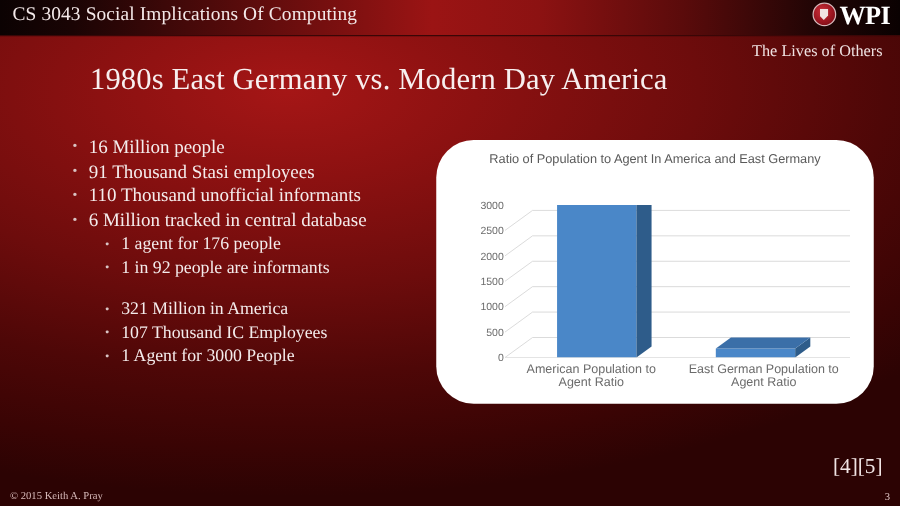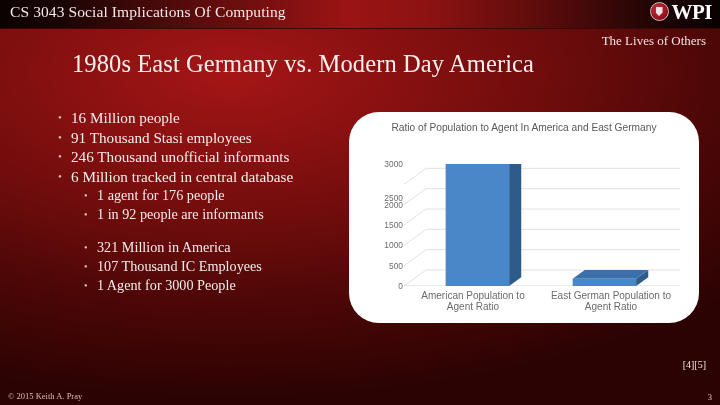--- a/index.html
+++ b/index.html
@@ -180,22 +180,22 @@
   }
   
   .footer-copy {
     position: absolute;
     left: 8px; bottom: 4px;
     font-size: 8.5px;
     color: #d9bcbc;
   }
   .footer-refs {
     position: absolute;
-    right: 14px; bottom: 35px;
-    font-size: 10px;
+    right: 14px; bottom: 22px;
+    font-size: 17px;
     color: #f0e4e4;
   }
   .footer-num {
     position: absolute;
     right: 8px; bottom: 3px;
     font-size: 8.5px;
     color: #e2c8c8;
   }
 </style>
 </head>
@@ -219,21 +219,21 @@
     <div class="bullet-row l1">
       <span class="bullet-dot">•</span>
       <span class="bullet-text">16 Million people</span>
     </div>
     <div class="bullet-row l1">
       <span class="bullet-dot">•</span>
       <span class="bullet-text">91 Thousand Stasi employees</span>
     </div>
     <div class="bullet-row l1">
       <span class="bullet-dot">•</span>
-      <span class="bullet-text">246 Thousand unofficial informants</span>
+      <span class="bullet-text">110 Thousand unofficial informants</span>
     </div>
     <div class="bullet-row l1">
       <span class="bullet-dot">•</span>
       <span class="bullet-text">6 Million tracked in central database</span>
     </div>
     <div class="bullet-row l2">
       <span class="bullet-dot">•</span>
       <span class="bullet-text">1 agent for 176 people</span>
     </div>
     <div class="bullet-row l2">
@@ -257,21 +257,21 @@
 
   <div class="chart-panel">
     <div class="chart-title">Ratio of Population to Agent In America and East Germany</div>
 
     <div class="ylabels">
         <div class="ylabel" style="top: 122px;">0</div>
         <div class="ylabel" style="top: 101.667px;">500</div>
         <div class="ylabel" style="top: 81.3333px;">1000</div>
         <div class="ylabel" style="top: 61px;">1500</div>
         <div class="ylabel" style="top: 40.6667px;">2000</div>
-        <div class="ylabel" style="top: 34px;">2500</div>
+        <div class="ylabel" style="top: 20px;">2500</div>
         <div class="ylabel" style="top: 0px;">3000</div>
       </div>
 
     <div class="plot-area">
       <svg class="grid-svg" viewBox="0 0 276 122" preserveAspectRatio="none">
           <line x1="0" y1="122" x2="22" y2="106" stroke="#d6d6d6" stroke-width="0.7"></line>
           <line x1="22" y1="106" x2="276" y2="106" stroke="#d6d6d6" stroke-width="0.7"></line>
           <line x1="0" y1="101.66666666666667" x2="22" y2="85.66666666666667" stroke="#d6d6d6" stroke-width="0.7"></line>
           <line x1="22" y1="85.66666666666667" x2="276" y2="85.66666666666667" stroke="#d6d6d6" stroke-width="0.7"></line>
           <line x1="0" y1="81.33333333333334" x2="22" y2="65.33333333333334" stroke="#d6d6d6" stroke-width="0.7"></line>

